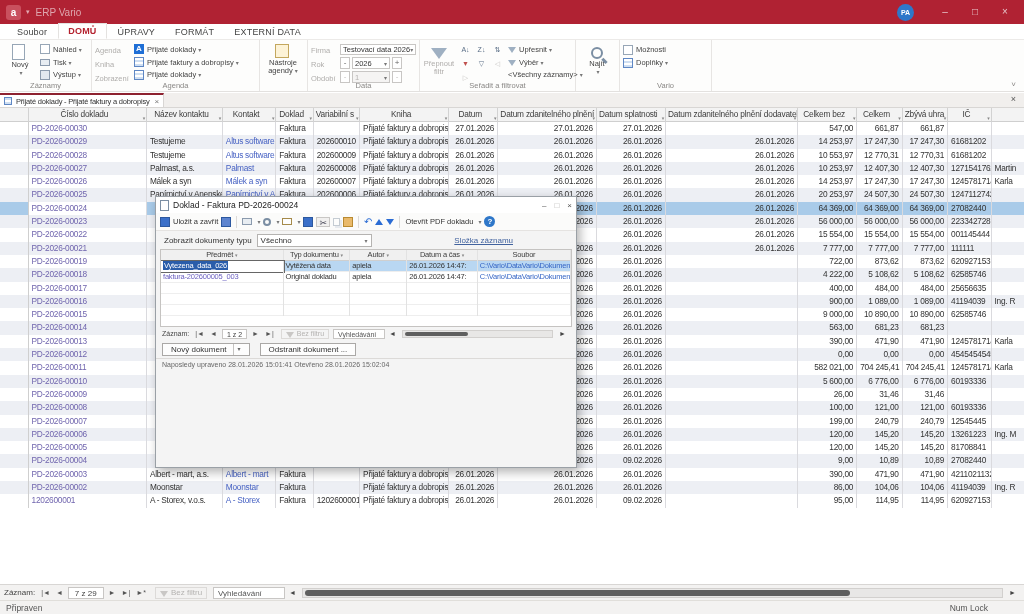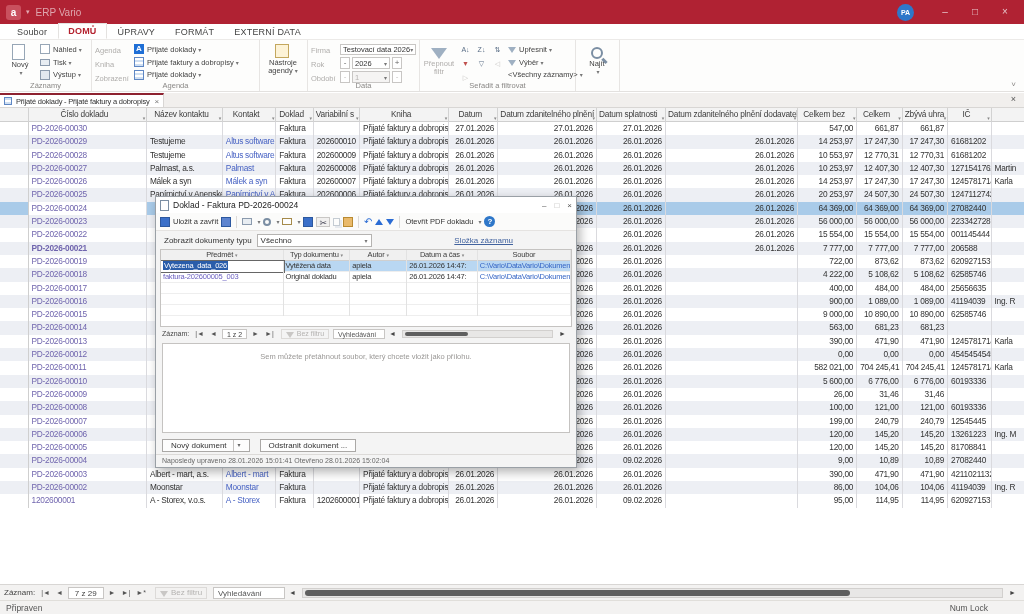--- a/index.html
+++ b/index.html
@@ -314,20 +314,34 @@
       <div class="rg-label">Seřadit a filtrovat</div>
     </div>
 
     <div class="rgroup" style="width:44px">
       <div class="rbig" style="width:36px">
         <span class="mag"></span>
         <span class="blabel"><span>Najít</span><br><span class="caret">▾</span></span>
       </div>
     </div>
 
+    <div class="rgroup" style="width:92px">
+      <div class="rcol">
+        <div class="rsmall">
+            <span class="ic ic-docsm"></span>
+            <span>Možnosti</span>
+          </div>
+        <div class="rsmall">
+            <span class="ic ic-grid"></span>
+            <span>Doplňky</span>
+            <span class="caret">▾</span>
+          </div>
+      </div>
+      <div class="rg-label">Vario</div>
+    </div>
 
 
     <span class="ribbon-chev">˅</span>
   </div>
 
   <div class="doctabs">
     <div class="doctab">
       <span class="ic ic-grid" style="width:8px;height:8px;margin-right:1px"></span>
       <span>Přijaté doklady - Přijaté faktury a dobropisy</span>
       <span class="x">×</span>
@@ -511,34 +525,34 @@
         <div class="dsc ar" style="width: 70px;">26.01.2026</div>
         <div class="dsc ar" style="width: 134px;">26.01.2026</div>
         <div class="dsc ar" style="width: 60px;">15 554,00</div>
         <div class="dsc ar" style="width: 46px;">15 554,00</div>
         <div class="dsc ar" style="width: 46px;">15 554,00</div>
         <div class="dsc al" style="width: 44px;">001145444</div>
         <div class="dsc al" style="width: 110px;"></div>
       </div>
       <div class="dsr alt">
         <div class="dsc selc" style="width: 29px;"></div>
-        <div class="dsc al lnkp" style="width: 120px; font-weight: bold;">PD-2026-00021</div>
+        <div class="dsc al lnkp" style="width: 120px;">PD-2026-00021</div>
         <div class="dsc al" style="width: 77px;"></div>
         <div class="dsc al" style="width: 54px;"></div>
         <div class="dsc al" style="width: 38px;"></div>
         <div class="dsc al" style="width: 47px;"></div>
         <div class="dsc al" style="width: 90px;"></div>
         <div class="dsc ar" style="width: 50px;"></div>
         <div class="dsc ar" style="width: 100px;">26.01.2026</div>
         <div class="dsc ar" style="width: 70px;">26.01.2026</div>
         <div class="dsc ar" style="width: 134px;">26.01.2026</div>
         <div class="dsc ar" style="width: 60px;">7 777,00</div>
         <div class="dsc ar" style="width: 46px;">7 777,00</div>
         <div class="dsc ar" style="width: 46px;">7 777,00</div>
-        <div class="dsc al" style="width: 44px;">206588</div>
+        <div class="dsc al" style="width: 44px;">111111</div>
         <div class="dsc al" style="width: 110px;"></div>
       </div>
       <div class="dsr">
         <div class="dsc selc" style="width: 29px;"></div>
         <div class="dsc al lnkp" style="width: 120px;">PD-2026-00019</div>
         <div class="dsc al" style="width: 77px;"></div>
         <div class="dsc al" style="width: 54px;"></div>
         <div class="dsc al" style="width: 38px;"></div>
         <div class="dsc al" style="width: 47px;"></div>
         <div class="dsc al" style="width: 90px;"></div>
@@ -975,21 +989,20 @@
           <span class="funnel sm" style="border-top-color:#c9c7c5"></span>
           <span>Bez filtru</span>
         </span>
       <span class="rn-search">Vyhledávání</span>
       <span class="hs-arrow">◄</span>
       <div class="hs-track">
           <div class="hs-thumb"></div>
         </div>
       <span class="hs-arrow">►</span>
     </div>
-    <div class="dlg-drop">Sem můžete přetáhnout soubor, který chcete vložit jako přílohu.</div>
     <div class="dlg-actions">
       <div class="dbtn">
         <span>Nový dokument</span>
           <span class="split">▾</span>
       </div>
       <div class="dbtn">
         <span>Odstranit dokument ...</span>
       </div>
     </div>
     <div class="dlg-status">Naposledy upraveno 28.01.2026 15:01:41 Otevřeno 28.01.2026 15:02:04</div>

